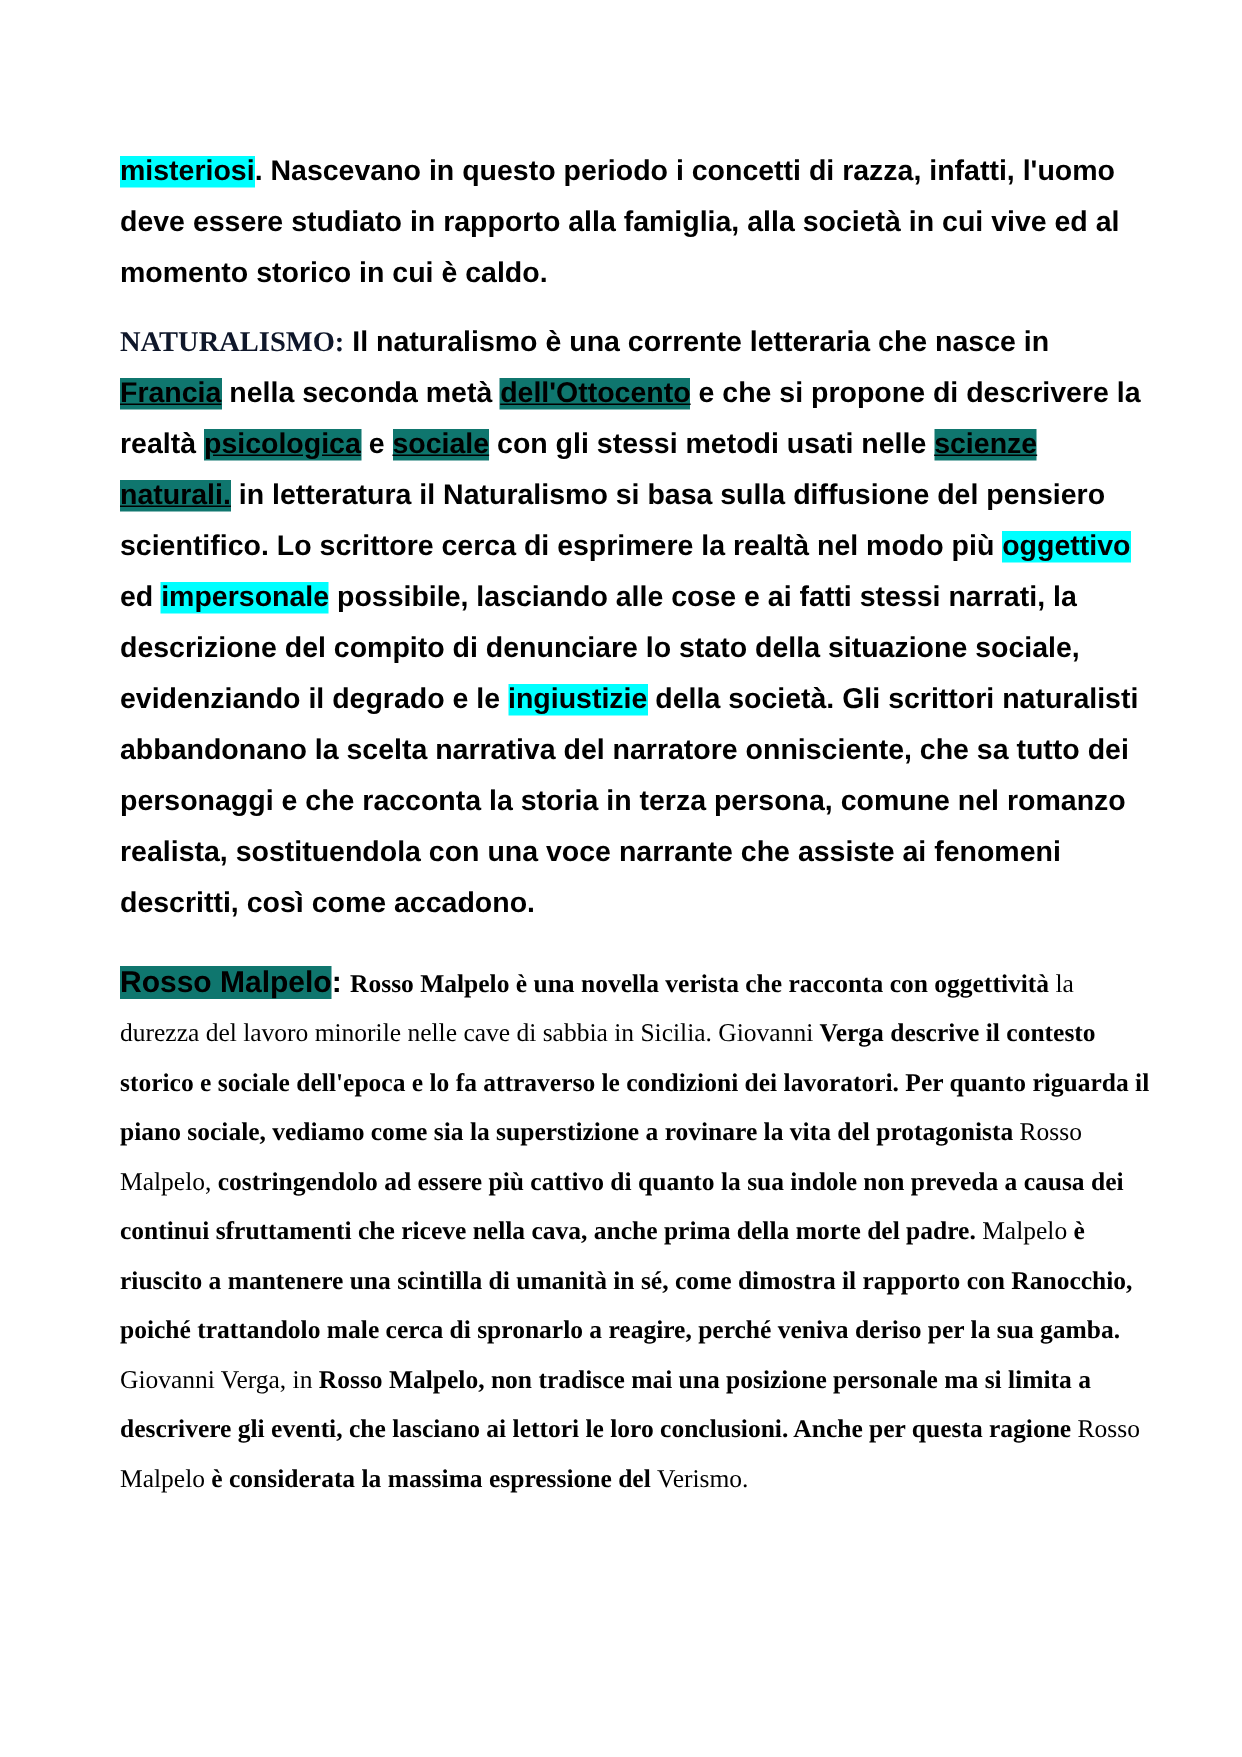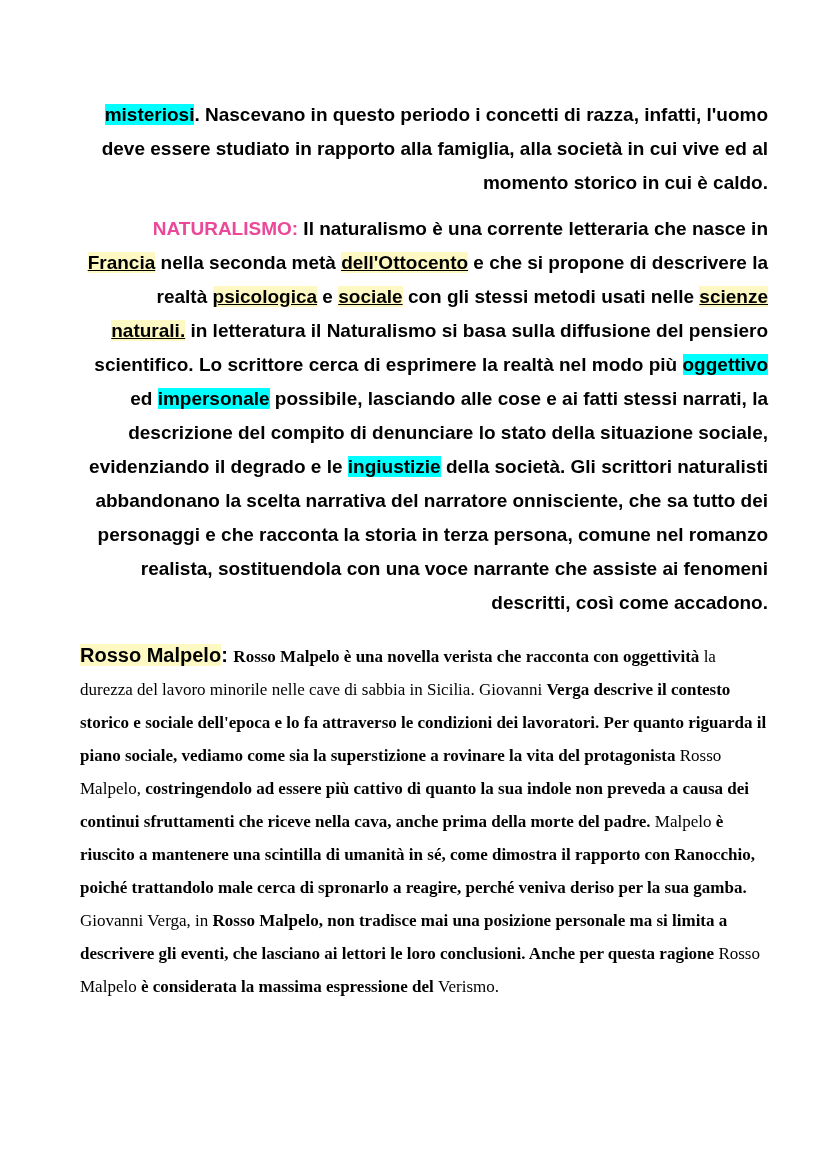--- a/index.html
+++ b/index.html
@@ -22,34 +22,33 @@
   p.para {
     margin: 0 0 12px 0;
     color: #000000;
     text-align: left;
   }
   p.sans {
     font-family: "Liberation Sans", sans-serif;
     font-weight: bold;
     font-size: 19px;
     line-height: 34px;
-    text-align: right;
   }
   p.serif {
     font-family: "Liberation Serif", serif;
     font-weight: bold;
     font-size: 17px;
     line-height: 33px;
   }
   p.p-naturalismo { margin-bottom: 19px; }
   p.p-opere { margin-bottom: 24px; }
   .hl-cyan { background: #00ffff; }
-  .hl-yellow { background: #fef9c3; }
+  .hl-yellow { background: #0f766e; }
   .underline { text-decoration: underline; }
-  .color-red { color: #ec4899; }
+  .color-red { color: #0f172a; font-family: Liberation Serif, serif; }
   .font-sans { font-family: "Liberation Sans", sans-serif; font-weight: bold; }
   .w-normal { font-weight: normal; }
   .size-lg { font-size: 20px; }
 </style>
 </head>
 <body>
 
 <div class="page">
   <div class="doc">
       <p class="para sans p-intro"><span class="hl-cyan">misteriosi</span><span>. Nascevano in questo periodo i concetti di razza, infatti, l'uomo deve essere studiato in rapporto alla famiglia, alla società in cui vive ed al momento storico in cui è caldo.</span></p>

